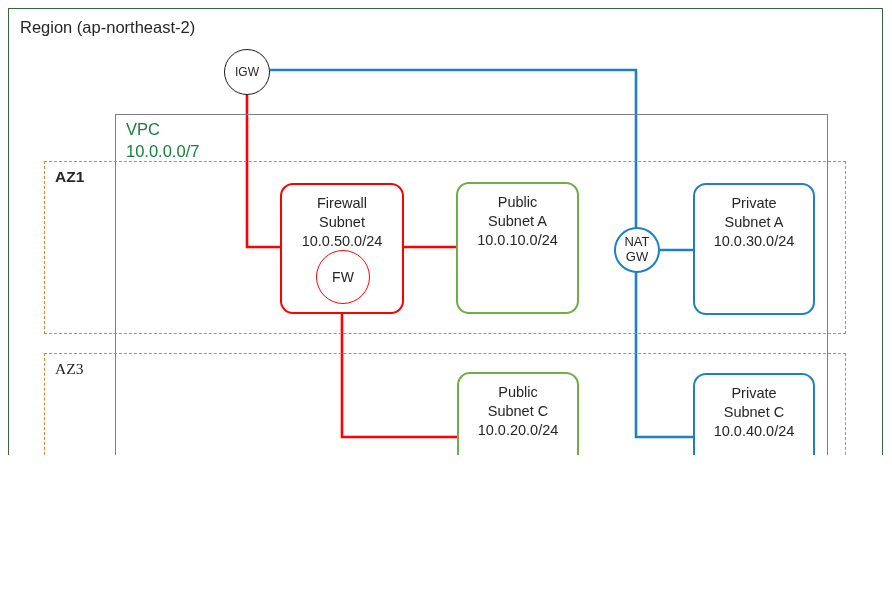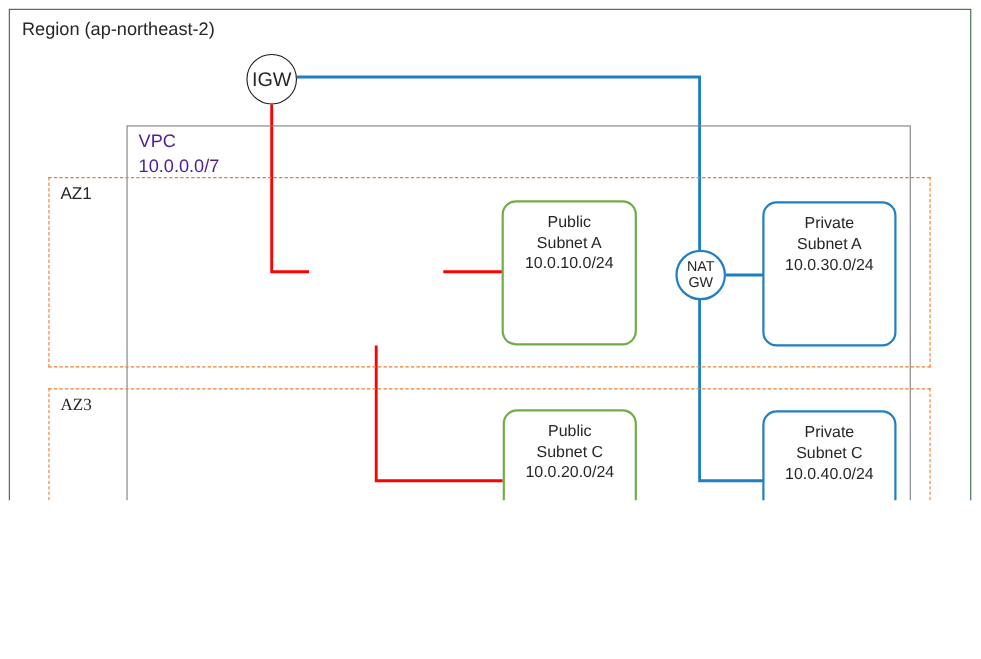--- a/index.html
+++ b/index.html
@@ -52,39 +52,39 @@
     width: 713px;
     height: 439px;
     border: 1.2px solid #7f7f7f;
     box-sizing: border-box;
   }
   .vpc-label {
     position: absolute;
     left: 126px;
     top: 119px;
     font-size: 16.5px;
-    color: #4c1d95;
+    color: #15803d;
     line-height: 1.32;
     white-space: nowrap;
   }
 
   .az-box {
     position: absolute;
     border: 1.6px dashed #ED7D31;
     box-sizing: border-box;
   }
   .az-1 { left: 44px; top: 161px; width: 802px; height: 173px; }
   .az-3 { left: 44px; top: 353px; width: 802px; height: 171px; }
   .az-label {
     position: absolute;
     font-size: 15.5px;
     color: #262626;
     white-space: nowrap;
   }
-  .az-label-1 { left: 55px; top: 168px; }
+  .az-label-1 { left: 55px; top: 168px; font-weight: bold; }
   .az-label-3 { left: 55px; top: 360px; font-family: Liberation Serif, serif; }
 
   
   .subnet {
     position: absolute;
     box-sizing: border-box;
     border-radius: 13px;
     background: #ffffff;
     display: flex;
     flex-direction: column;
@@ -112,21 +112,21 @@
     display: flex;
     align-items: center;
     justify-content: center;
     text-align: center;
     color: #262626;
     box-sizing: border-box;
   }
   .node.igw {
     left: 224px; top: 49px; width: 46px; height: 46px;
     border: 1.7px solid #1a1a1a;
-    font-size: 18px;
+    font-size: 12px;
     text-align: center;
   }
   .node.nat {
     left: 614px; top: 227px; width: 46px; height: 46px;
     border: 2.1px solid #1F7FC4;
     font-size: 13px;
     line-height: 1.12;
     white-space: pre-line;
     text-align: center;
   }
@@ -164,20 +164,25 @@
     <div>VPC</div>
     <div>10.0.0.0/7</div>
   </div>
 
   <div class="az-box az-1"></div>
   <div class="az-label az-label-1">AZ1</div>
 
   <div class="az-box az-3"></div>
   <div class="az-label az-label-3">AZ3</div>
 
+  <div class="subnet firewall">
+    <div class="title">Firewall
+Subnet
+10.0.50.0/24</div>
+  </div>
 
   <div class="subnet public-a">
     <div class="title">Public
 Subnet A
 10.0.10.0/24</div>
   </div>
 
   <div class="subnet private-a">
     <div class="title">Private
 Subnet A
@@ -192,14 +197,15 @@
 
   <div class="subnet private-c">
     <div class="title">Private
 Subnet C
 10.0.40.0/24</div>
   </div>
 
   <div class="node igw">IGW</div>
   <div class="node nat">NAT
 GW</div>
+  <div class="node fw">FW</div>
 
 </div>
 
 </body></html>

